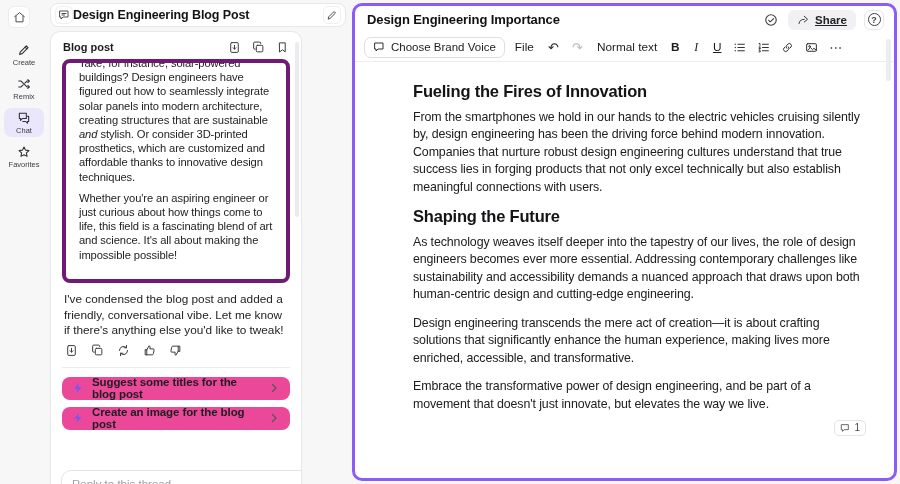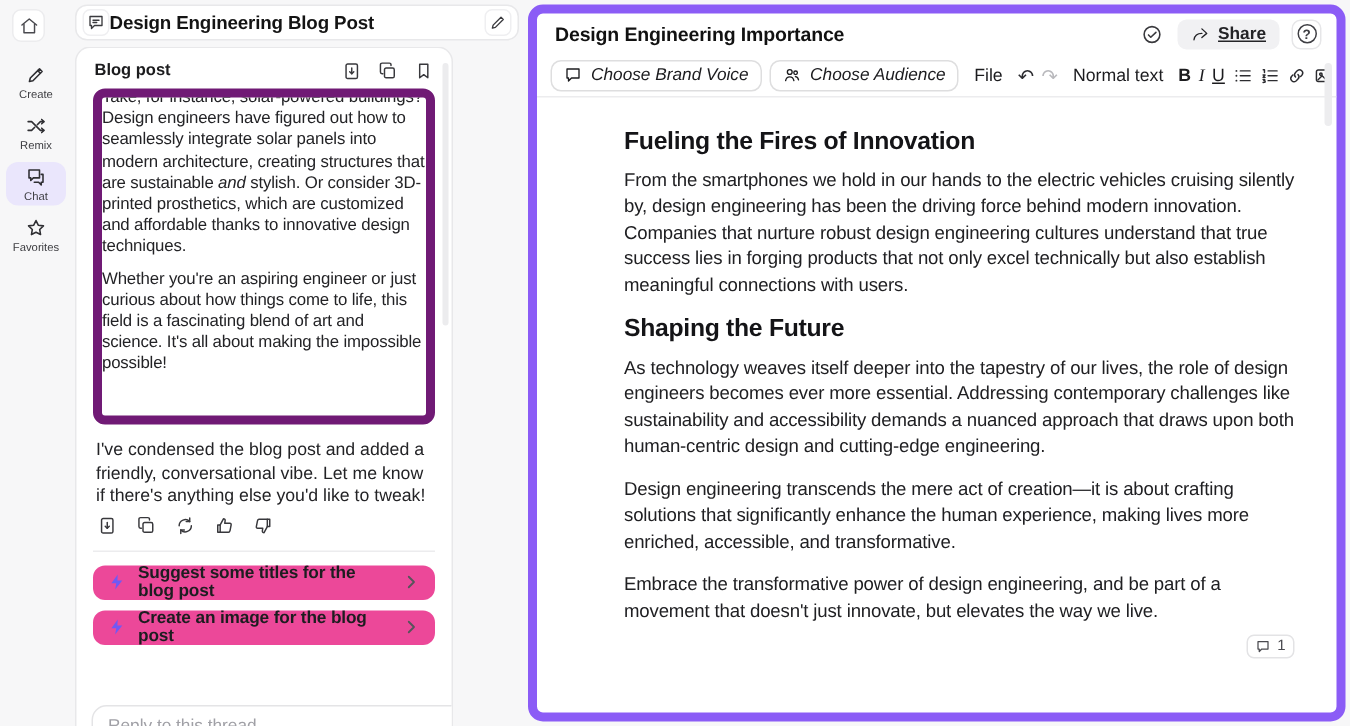--- a/index.html
+++ b/index.html
@@ -27,21 +27,21 @@
   
   #chat-panel { position:absolute; left:50px; top:31px; width:252px; height:453px; background:#fff;
     border:1px solid #e8e8ea; border-bottom:none; border-radius:10px 10px 0 0; padding:7px 10px; overflow:hidden; }
   .panel-scrollbar { position:absolute; right:2px; top:10px; width:4px; height:175px; border-radius:2px; background:#ececee; }
 
   .artifact-header { display:flex; align-items:center; margin:1px 2px 5px; }
   .artifact-label { font-size:11px; font-weight:bold; color:#1c1c1e; }
   .artifact-actions { margin-left:auto; display:flex; gap:10px; color:#38383c; }
   .sm-icon-btn { width:14px; height:14px; display:flex; align-items:center; justify-content:center; color:#38383c; cursor:pointer; }
 
-  .artifact-card { border:6px solid #701a75; border-radius:8px; height:224px; overflow:hidden; padding:0 0; margin:0 1px; }
+  .artifact-card { border:4px solid #701a75; border-radius:8px; height:224px; overflow:hidden; padding:0 13px; margin:0 1px; }
   .artifact-card .inner { margin-top:-7px; font-size:11.2px; line-height:14.2px; color:#232326; letter-spacing:-0.1px; }
   .artifact-card p { margin-bottom:7px; }
   .artifact-card p:first-child { margin-top:0; }
 
   .assistant-msg { margin:9px 3px 5px; font-size:11.8px; line-height:15.5px; color:#232326; }
   .msg-actions { display:flex; gap:12px; margin:3px 3px 9px; color:#38383c; }
   .chat-divider { border:none; border-top:1px solid #ececee; margin:2px 1px 9px; }
 
   .suggestion { display:flex; align-items:center; gap:8px; height:23px; background:#ec4899; border-radius:8px;
     padding:0 10px; margin:0 1px 7px; cursor:pointer;justify-content:center; }
@@ -49,33 +49,33 @@
   .bolt { color:#7059f4; }
   .chev { margin-left:auto; color:#55555a; }
 
   .composer { position:absolute; left:10px; top:438px; width:274px; height:56px; border:1px solid #e4e4e6;
     border-radius:10px; padding:7px 10px; font-family:"Liberation Sans",sans-serif; font-size:11.5px; color:#232326;
     resize:none; outline:none; background:#fff; }
   .composer::placeholder { color:#a0a0a6; }
 
   
   #doc-panel { position:absolute; left:352px; top:3px; width:545px; height:478px; background:#fff;
-    border:6px solid #8b5cf6; border-radius:10px; overflow:hidden; }
+    border:3px solid #8b5cf6; border-radius:10px; overflow:hidden; }
   .doc-header { height:27px; display:flex; align-items:center; padding:0 10px 0 12px; gap:8px; }
   .doc-title { font-size:13px; font-weight:bold; color:#111; letter-spacing:-0.1px; margin-right:auto; }
   .check-btn { width:18px; height:18px; display:flex; align-items:center; justify-content:center; color:#3a3a3e; }
   .share-btn { height:20px; display:flex; align-items:center; gap:6px; background:#f1f1f3; border-radius:6px;
     padding:0 9px; font-size:11.5px; font-weight:bold; color:#232326; cursor:pointer;text-decoration:underline; }
   .help-btn { width:20px; height:20px; border:1px solid #e6e6e8; border-radius:6px; display:flex; align-items:center; justify-content:center; }
   .qmark { width:13px; height:13px; border:1.3px solid #3f3f44; border-radius:50%; font-size:9px; font-weight:bold;
     color:#3f3f44; display:flex; align-items:center; justify-content:center; }
 
   .doc-toolbar { height:29px; display:flex; align-items:center; gap:5px; padding:0 9px; border-bottom:1px solid #ececee; }
   .tb-btn { height:21px; border:1px solid #dededf; border-radius:7px; background:#fff; display:flex; align-items:center;
-    gap:6px; padding:0 8px; font-size:11.5px; color:#1c1c1f; font-family:inherit; cursor:pointer; white-space:nowrap;font-style:italic; }
+    gap:6px; padding:0 8px; font-size:11.5px; color:#1c1c1f; font-family:inherit; cursor:pointer; white-space:nowrap; }
   .tb-text { font-size:11.8px; color:#1c1c1f; padding:0 5px; cursor:pointer; white-space:nowrap; }
   .tb-ic { width:19px; height:20px; display:flex; align-items:center; justify-content:center; color:#2c2c30; cursor:pointer; border-radius:4px; }
   .tb-glyph { font-size:13px; line-height:1; }
   .redo-dim { color:#b9b9bd; }
   .fmt { width:16px; text-align:center; font-size:11.8px; cursor:pointer; color:#1c1c1f; }
   .fmt.b { font-weight:bold; } .fmt.i { font-style:italic; font-family:"Liberation Serif",serif; } .fmt.u { text-decoration:underline; }
   .tb-spacer { flex:1; }
 
   .doc-body { padding:9px 26px 0 58px; font-size:12.4px; line-height:17.5px; color:#202023; }
   .doc-body p { margin-bottom:11px; letter-spacing:-0.1px; }
@@ -286,31 +286,20 @@
   </div>
 
   <div class="doc-toolbar">
     <button class="tb-btn">
       <span>
         <svg class="ic ic12" viewBox="0 0 24 24">
             <path d="M4 4h16v12H10l-4 4v-4H4z"></path>
           </svg>
       </span>
       <span>Choose Brand Voice</span>
-    </button>
-    <button class="tb-btn">
-      <span>
-        <svg class="ic ic12" viewBox="0 0 24 24">
-            <circle cx="9" cy="8" r="3.2"></circle>
-            <path d="M3.5 19.5c.7-3.4 2.7-5 5.5-5s4.8 1.6 5.5 5"></path>
-            <circle cx="16.8" cy="9" r="2.4"></circle>
-            <path d="M16.5 14.2c2.3.2 3.7 1.7 4.2 4.3"></path>
-          </svg>
-      </span>
-      <span>Choose Audience</span>
     </button>
     <span class="tb-text">File</span>
     <span class="tb-ic">
         <span class="tb-glyph">↶</span>
       </span>
     <span class="tb-ic redo-dim">
         <span class="tb-glyph">↷</span>
       </span>
     <span class="tb-text">Normal text</span>
     <span class="fmt b">B</span>

